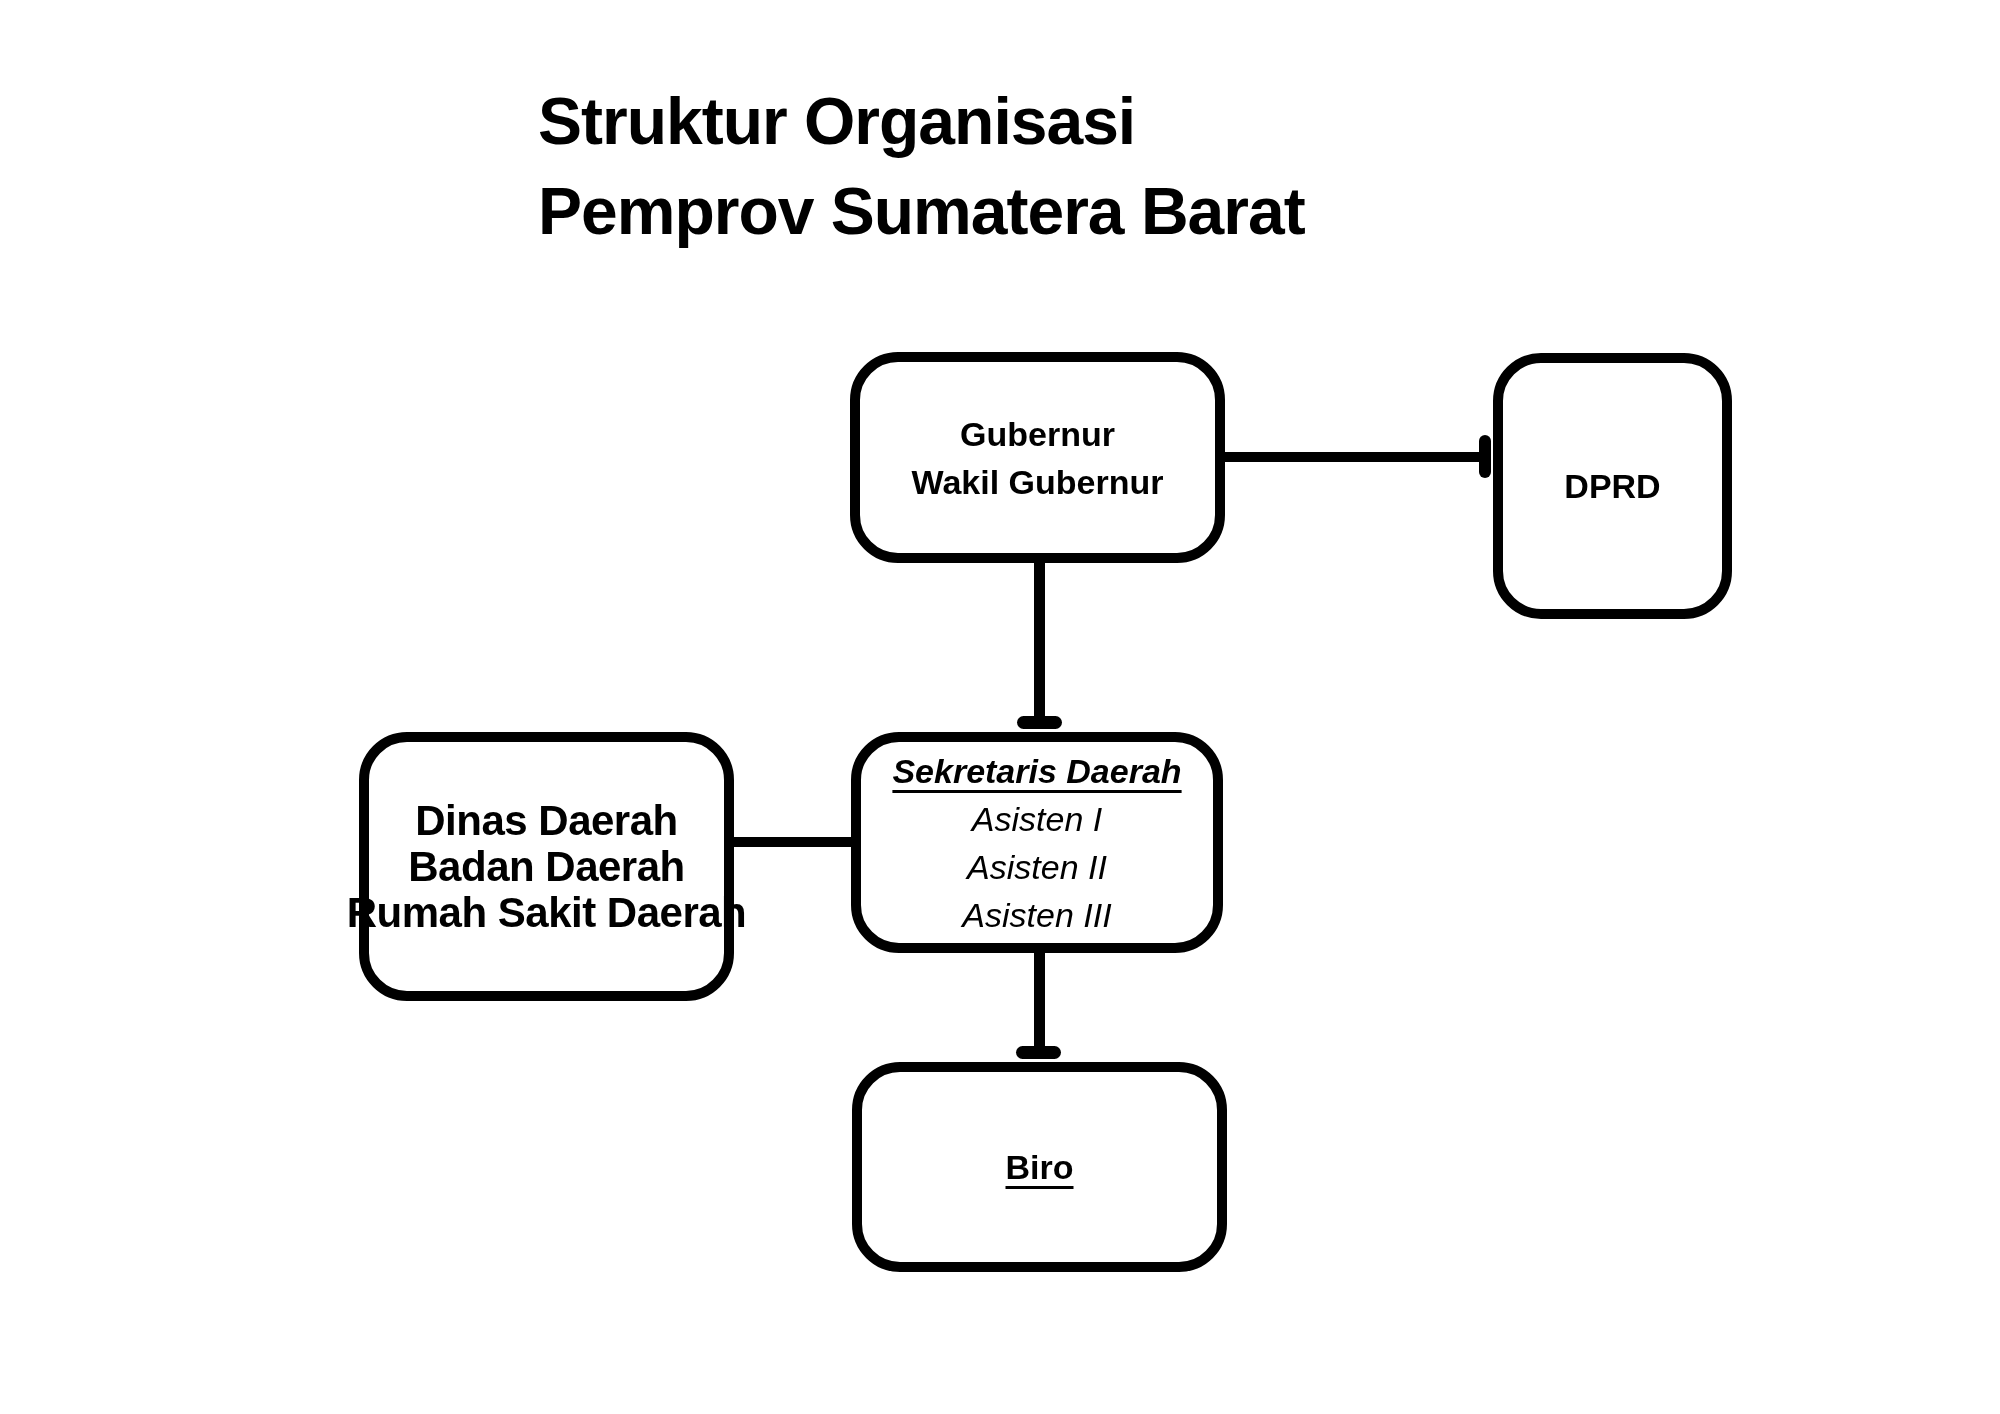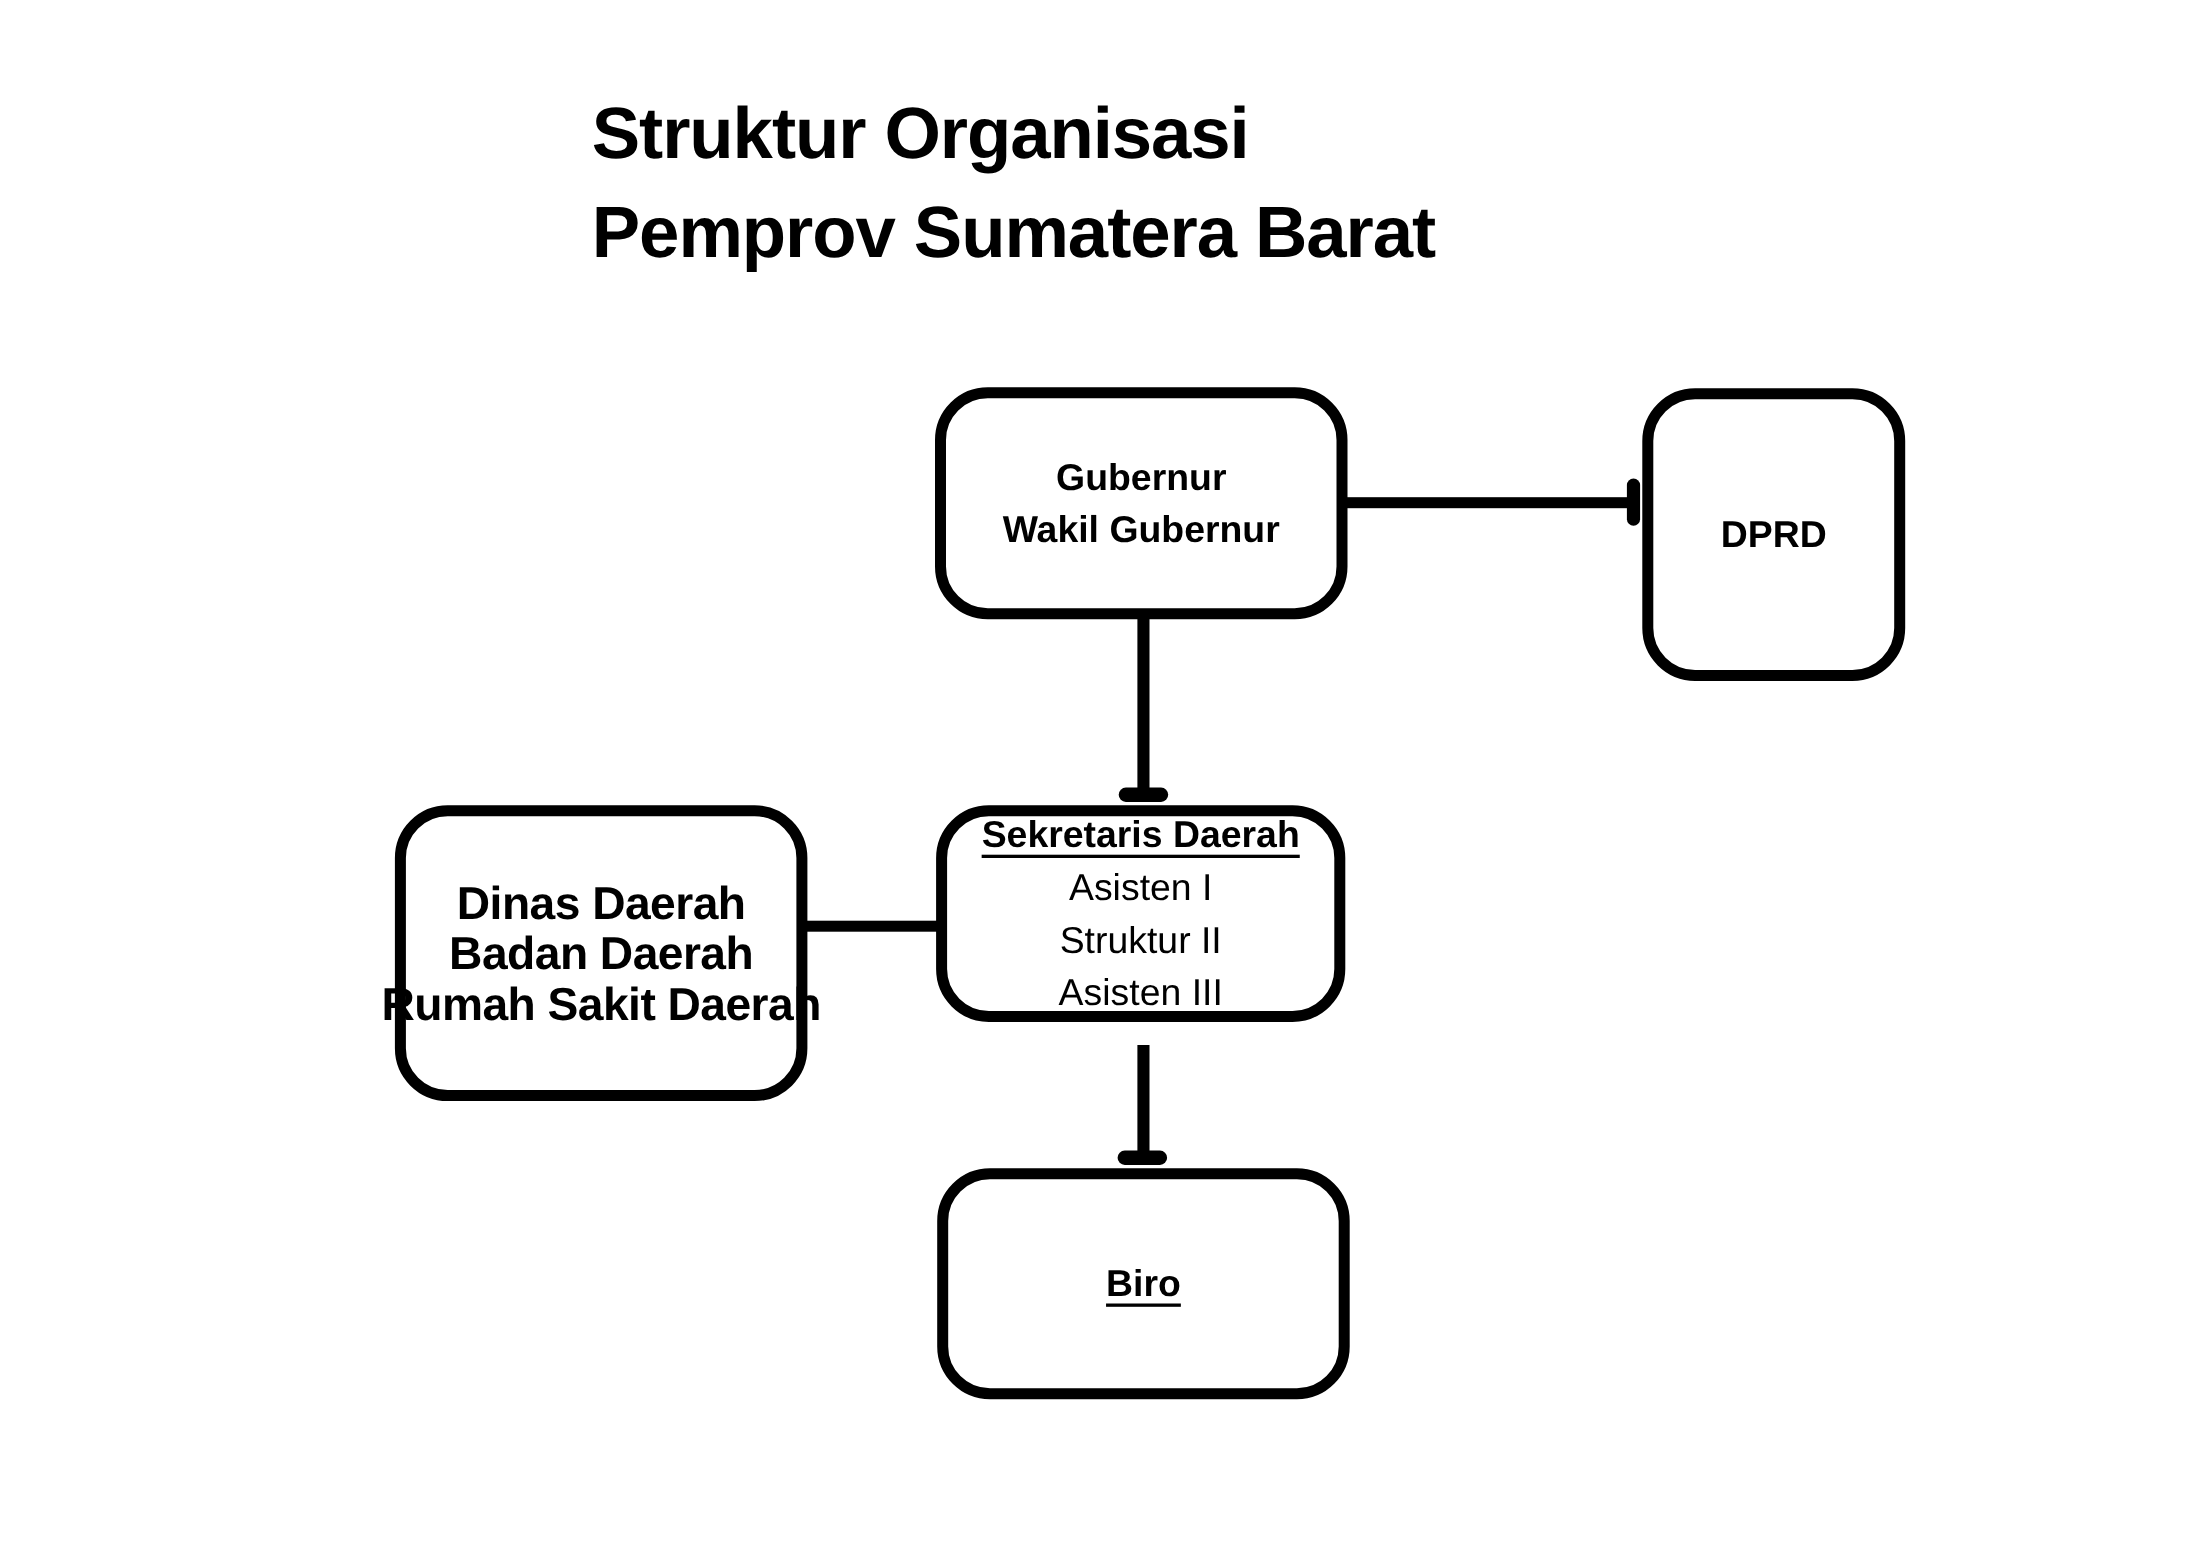--- a/index.html
+++ b/index.html
@@ -42,21 +42,21 @@
     align-items: center;
     justify-content: center;
     text-align: center;
     font-weight: bold;
     font-size: 34px;
     line-height: 48px;
     white-space: nowrap;
   }
   .node-gubernur   { left: 850px;  top: 352px;  width: 375px; height: 211px; }
   .node-dprd       { left: 1493px; top: 353px;  width: 239px; height: 266px; }
-  .node-sekretaris { left: 851px;  top: 732px;  width: 372px; height: 197px; }
+  .node-sekretaris { left: 851px;  top: 732px;  width: 372px; height: 221px; font-style: italic; }
   .node-dinas      { left: 312px;  top: 732px;  width: 375px; height: 269px;
                      font-size: 42px; line-height: 46px; letter-spacing: -0.5px; margin-left: 47px; }
   .node-biro       { left: 852px;  top: 1062px; width: 375px; height: 210px; }
 
   .underlined {
     text-decoration: underline;
     text-decoration-thickness: 3px;
     text-underline-offset: 7px;
   }
   .regular { font-weight: normal; }
@@ -111,21 +111,21 @@
     <div>Wakil Gubernur</div>
   </div>
 
   <div class="node node-dprd">
     <div>DPRD</div>
   </div>
 
   <div class="node node-sekretaris">
     <div class="underlined">Sekretaris Daerah</div>
     <div class="regular">Asisten I</div>
-    <div class="regular">Struktur II</div>
+    <div class="regular">Asisten II</div>
     <div class="regular">Asisten III</div>
   </div>
 
   <div class="node node-dinas">
     <div>Dinas Daerah</div>
     <div>Badan Daerah</div>
     <div>Rumah Sakit Daerah</div>
   </div>
 
   <div class="node node-biro">

